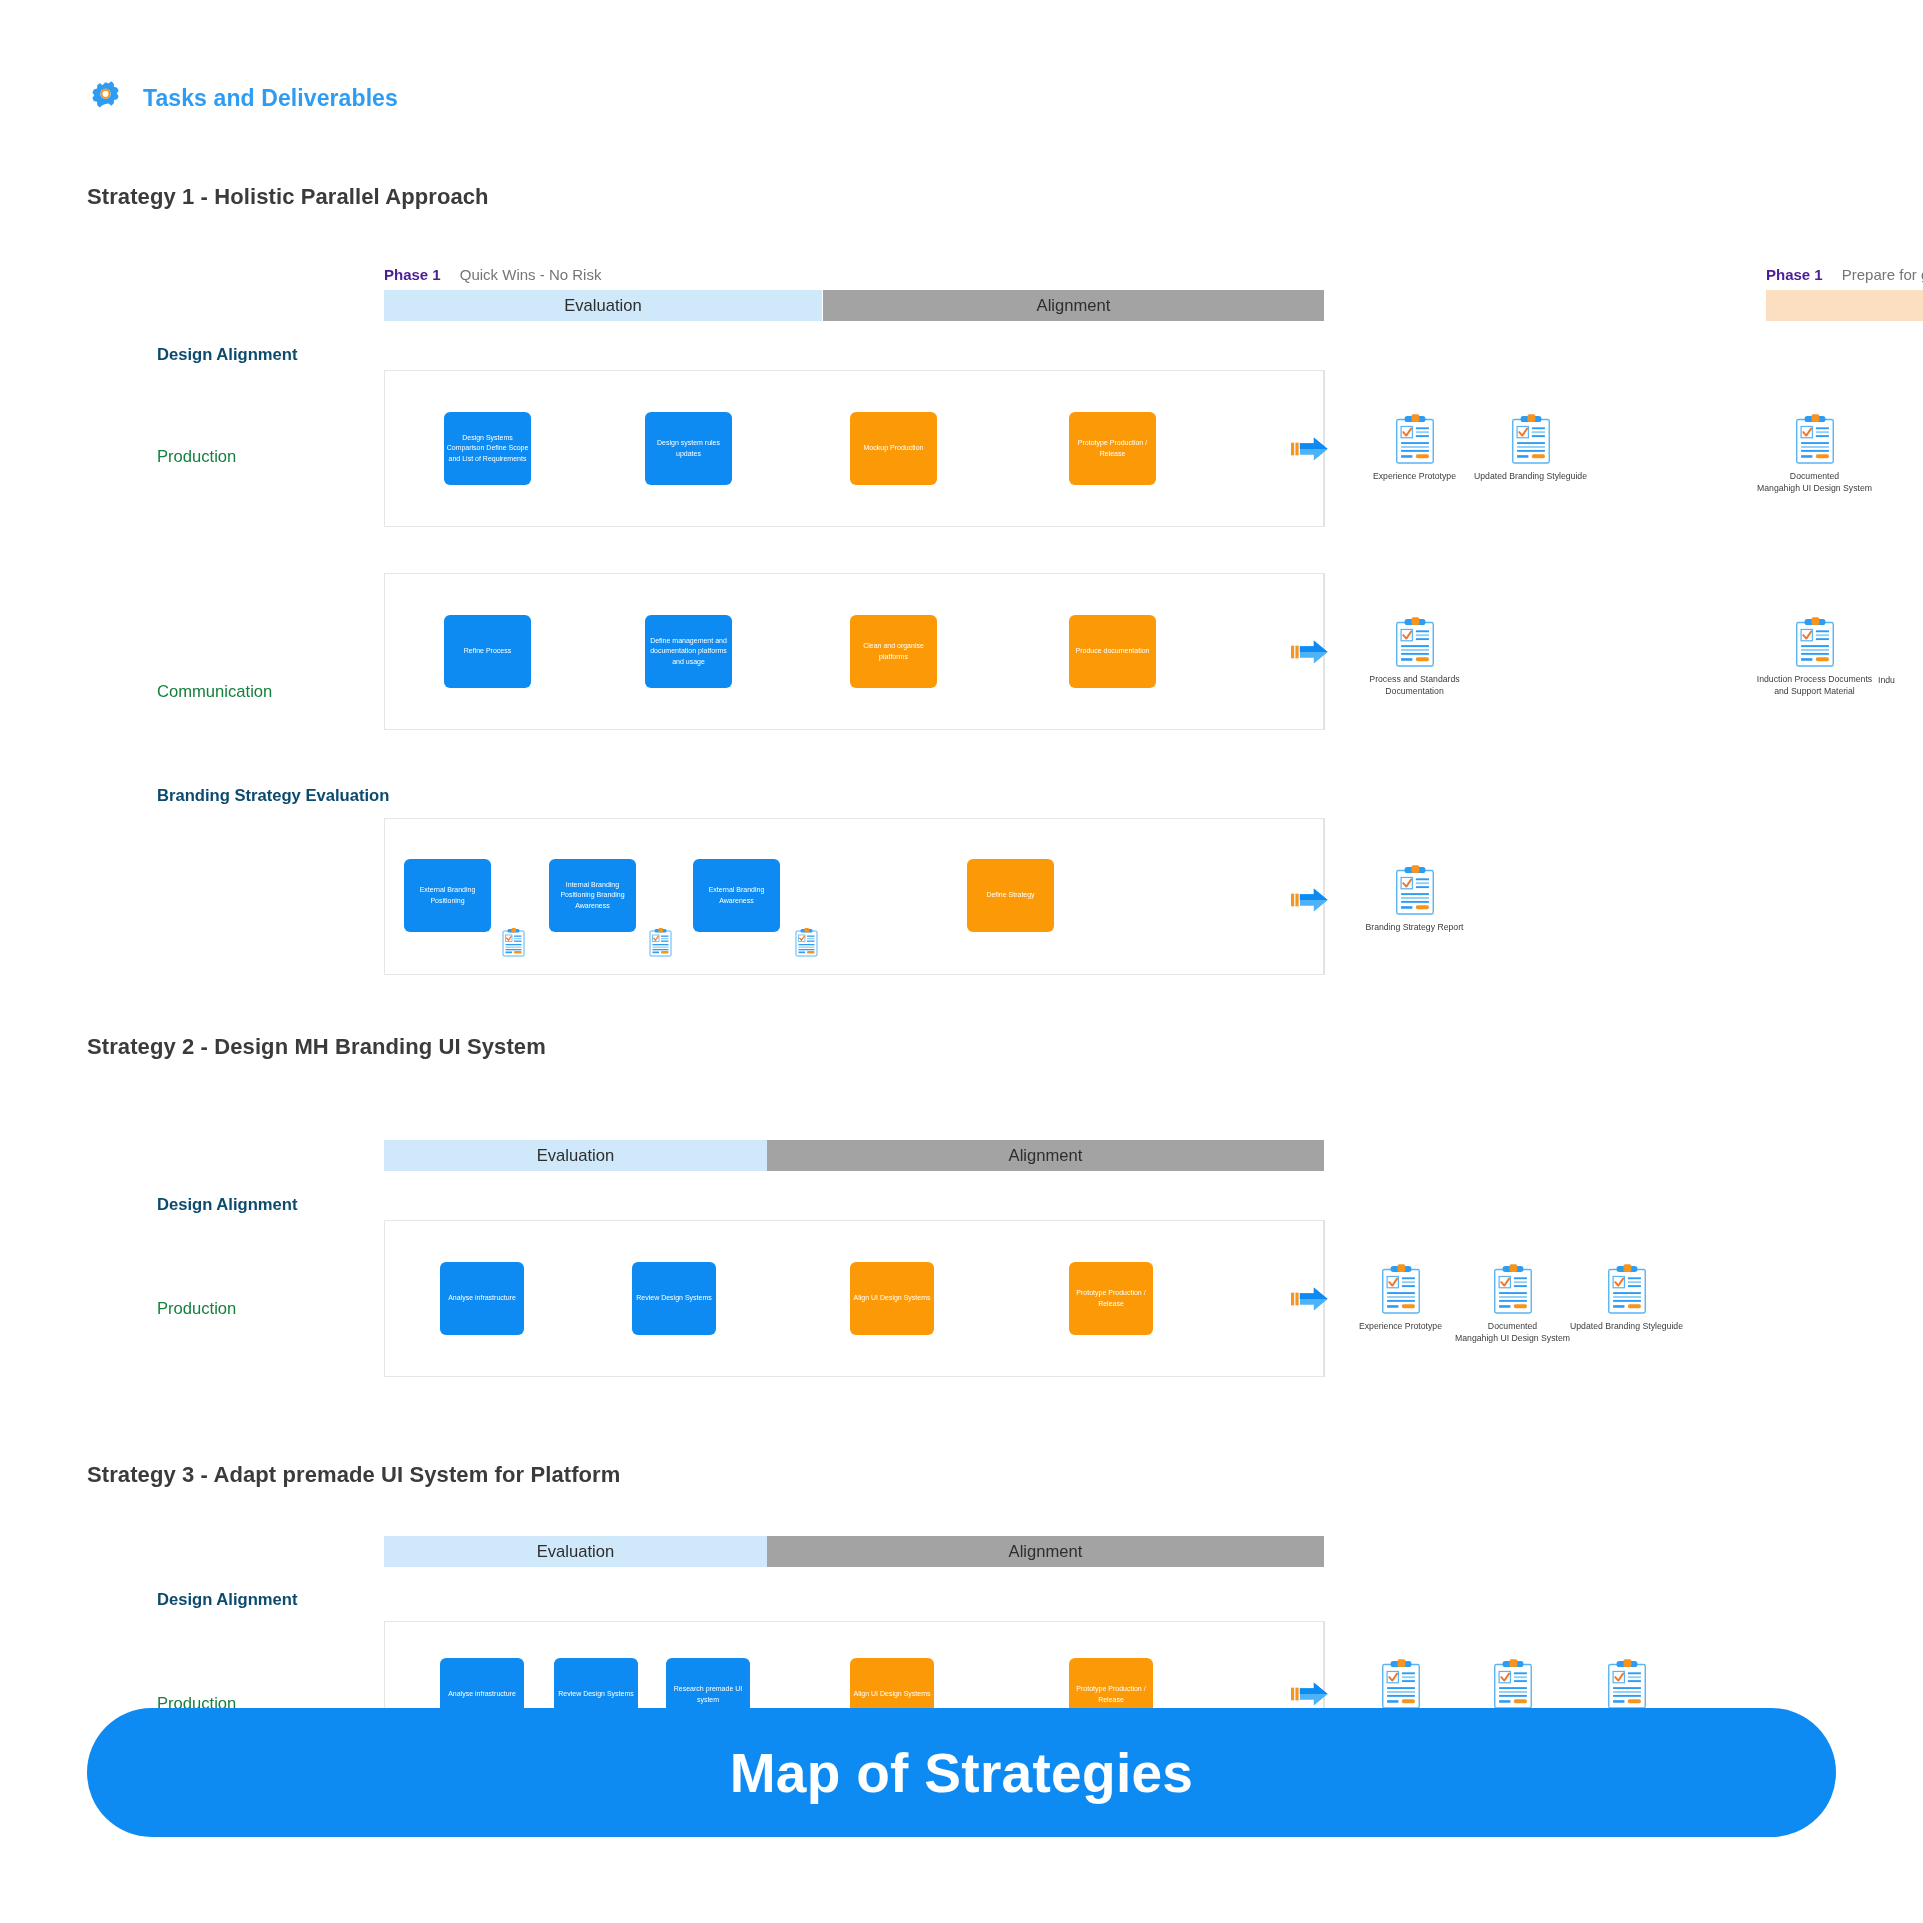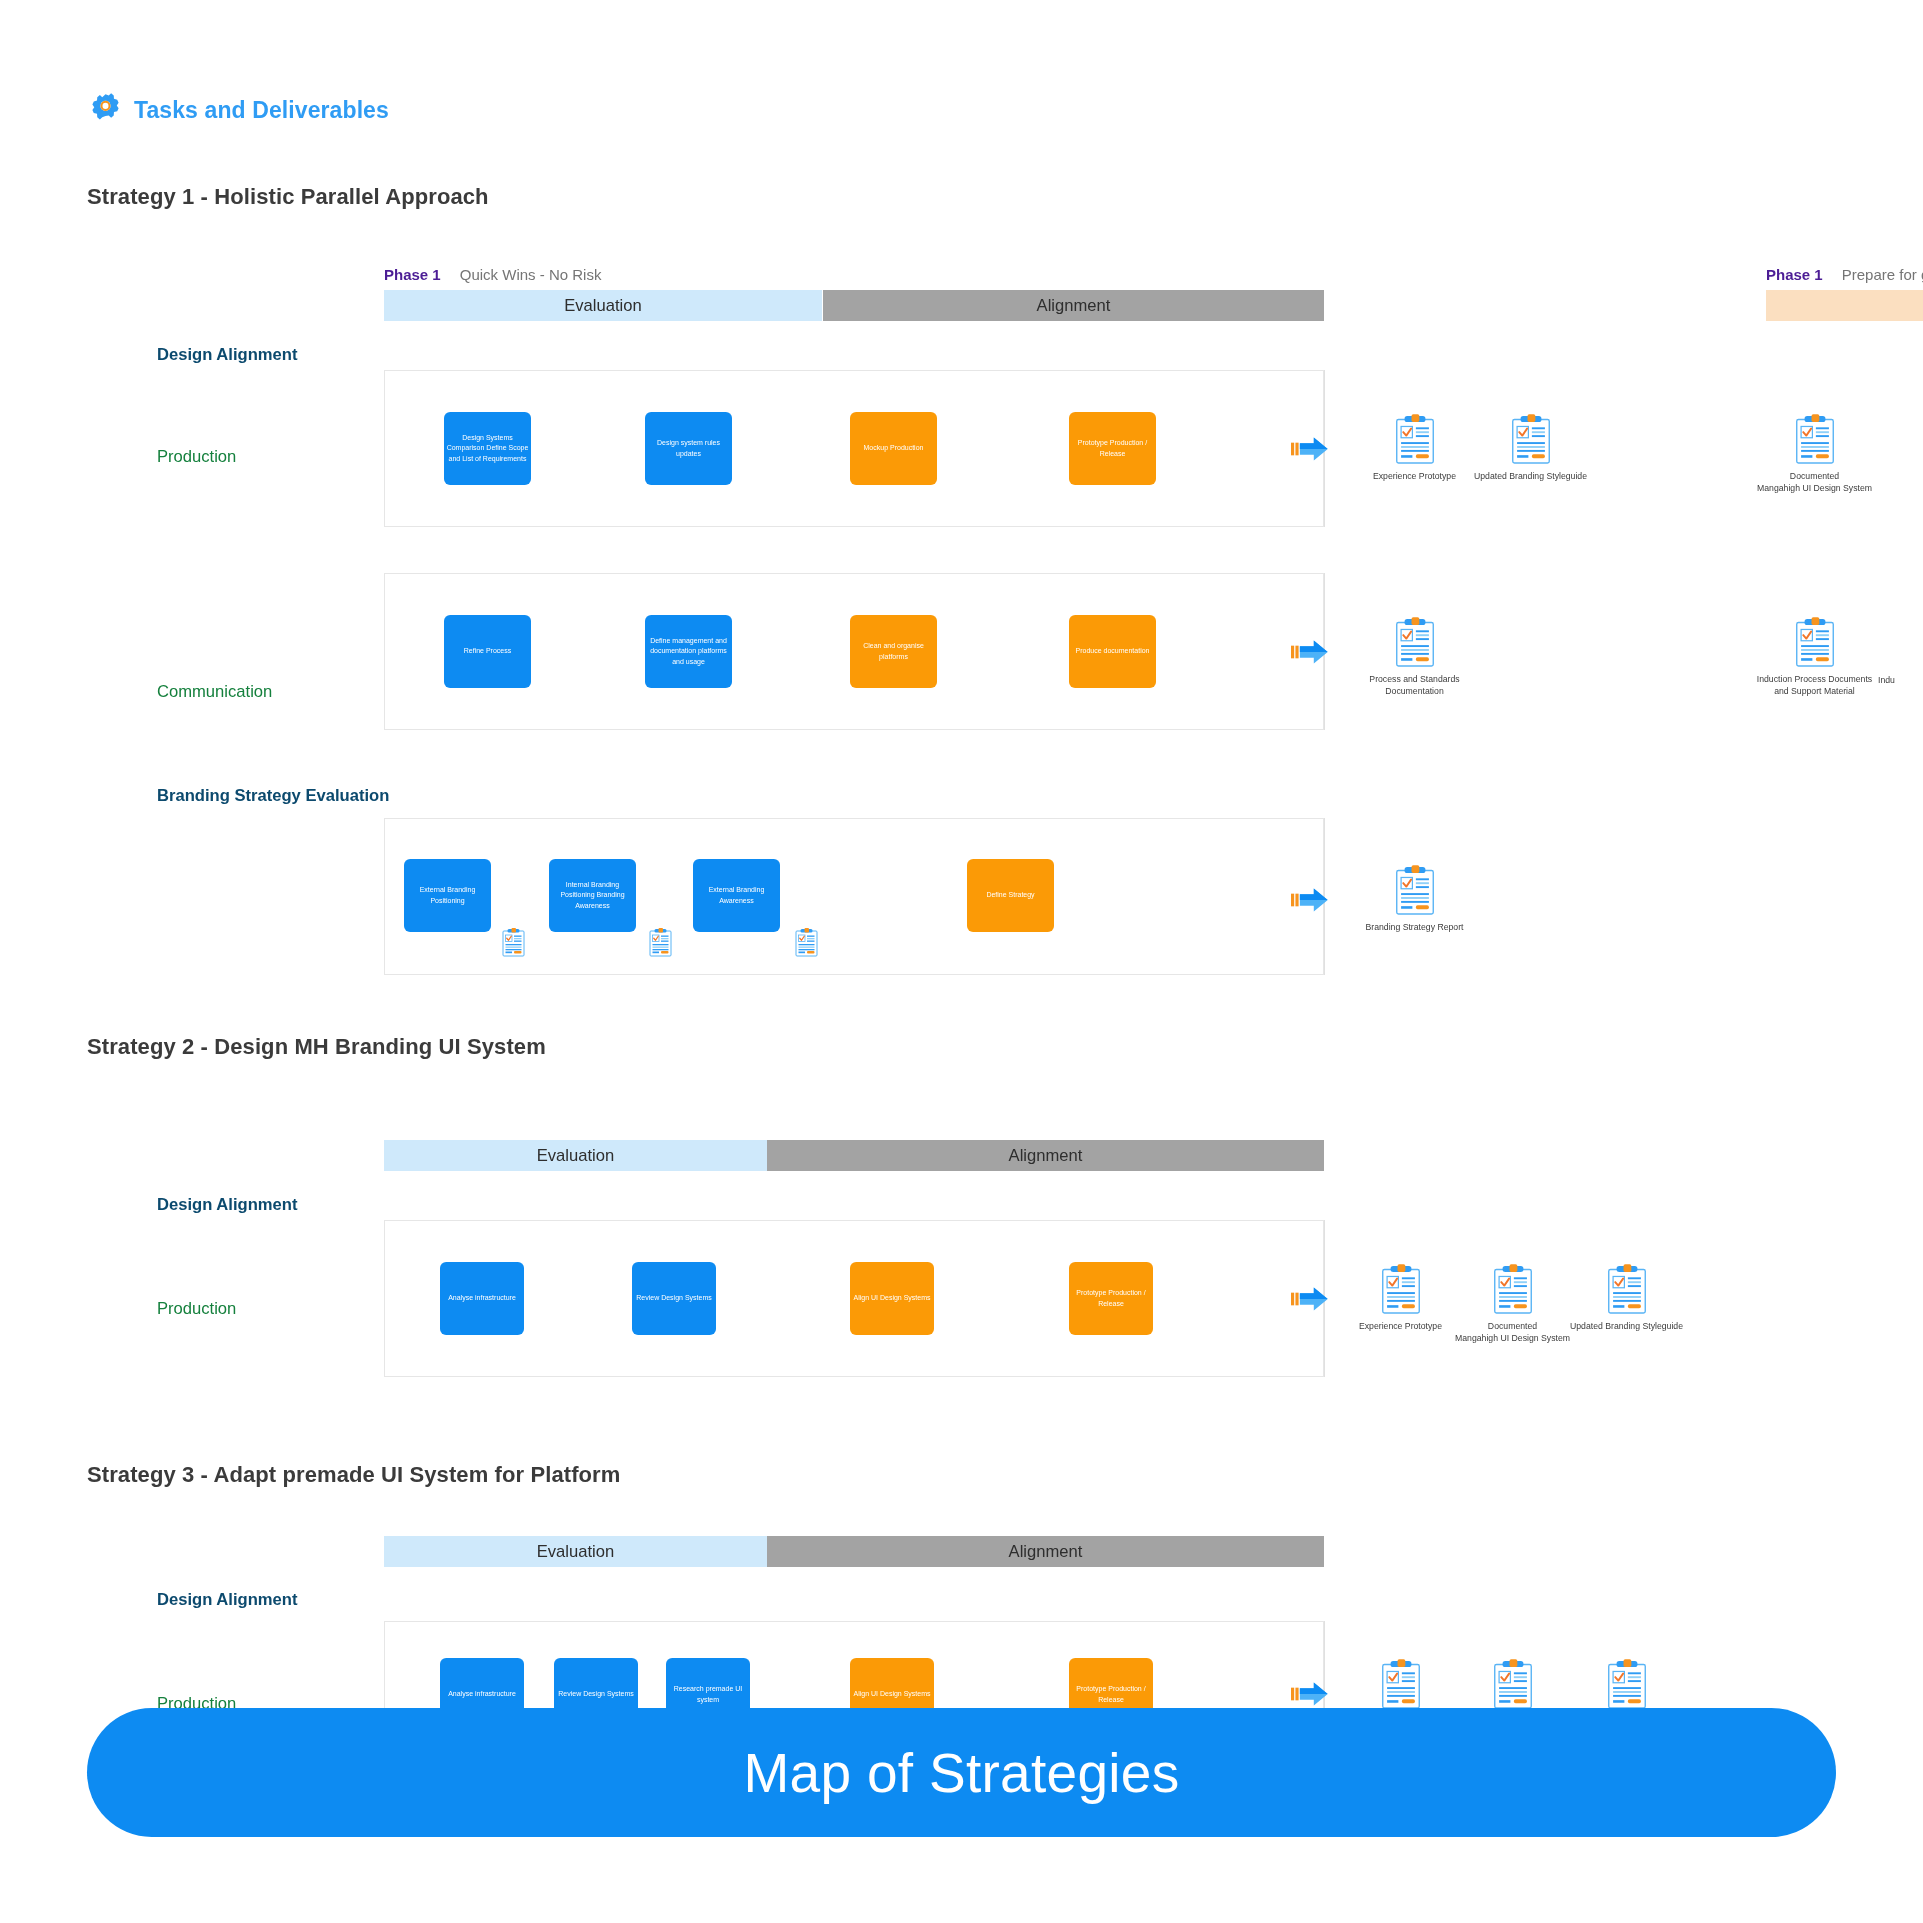--- a/index.html
+++ b/index.html
@@ -6,22 +6,22 @@
   html, body {
     width: 1923px; height: 1923px;
     background: #ffffff;
     font-family: "Liberation Sans", sans-serif;
     overflow: hidden;
     position: relative;
   }
 
   
   .doc-header {
-    position: absolute; left: 87px; top: 92px;
-    display: flex; align-items: center; gap: 10px;
+    position: absolute; left: 87px; top: 80px;
+    display: flex; align-items: center; gap: 19px;
   }
   .gear-icon { width: 37px; height: 37px; display: block; }
   .doc-header-title {
     font-size: 23px; font-weight: 600; color: #2f9cf4;
     letter-spacing: 0.1px; white-space: nowrap;
   }
 
   
   .strategy-title {
     position: absolute; left: 87px;
@@ -78,21 +78,21 @@
   
   .mini-clip { position: absolute; width: 23px; height: 29px; }
 
   
   .banner {
     position: absolute; left: 87px; top: 1708px;
     width: 1749px; height: 129px;
     background: #0d8bf2; border-radius: 65px;
     display: flex; align-items: center; justify-content: center;
   }
-  .banner-text { color: #fff; font-size: 55px; font-weight: 400; letter-spacing: 0.3px; }
+  .banner-text { color: #fff; font-size: 55px; font-weight: 700; letter-spacing: 0.3px; }
 </style>
 </head>
 <body>
 
 <div class="doc-header">
   <svg class="gear-icon" viewBox="0 0 48 48">
     <path fill="#2f9cf4" d="M24 3l4.2 1.6 3.1-3.0 3.4 3 .3 4.3 4.2 1.1 1.8 3.9-2.4 3.6 2.4 3.6-1.8 3.9-4.2 1.1-.3 4.3-3.4 3-3.1-3L24 31l-4.2 1.6-3.1 3-3.4-3-.3-4.3-4.2-1.1-1.8-3.9 2.4-3.6-2.4-3.6 1.8-3.9 4.2-1.1.3-4.3 3.4-3 3.1 3z"></path>
     <circle cx="24" cy="18" r="10" fill="#2f9cf4"></circle>
     <circle cx="24" cy="18" r="6.6" fill="#ffffff"></circle>
     <circle cx="24" cy="18" r="5.2" fill="none" stroke="#f7941e" stroke-width="2.6"></circle>

